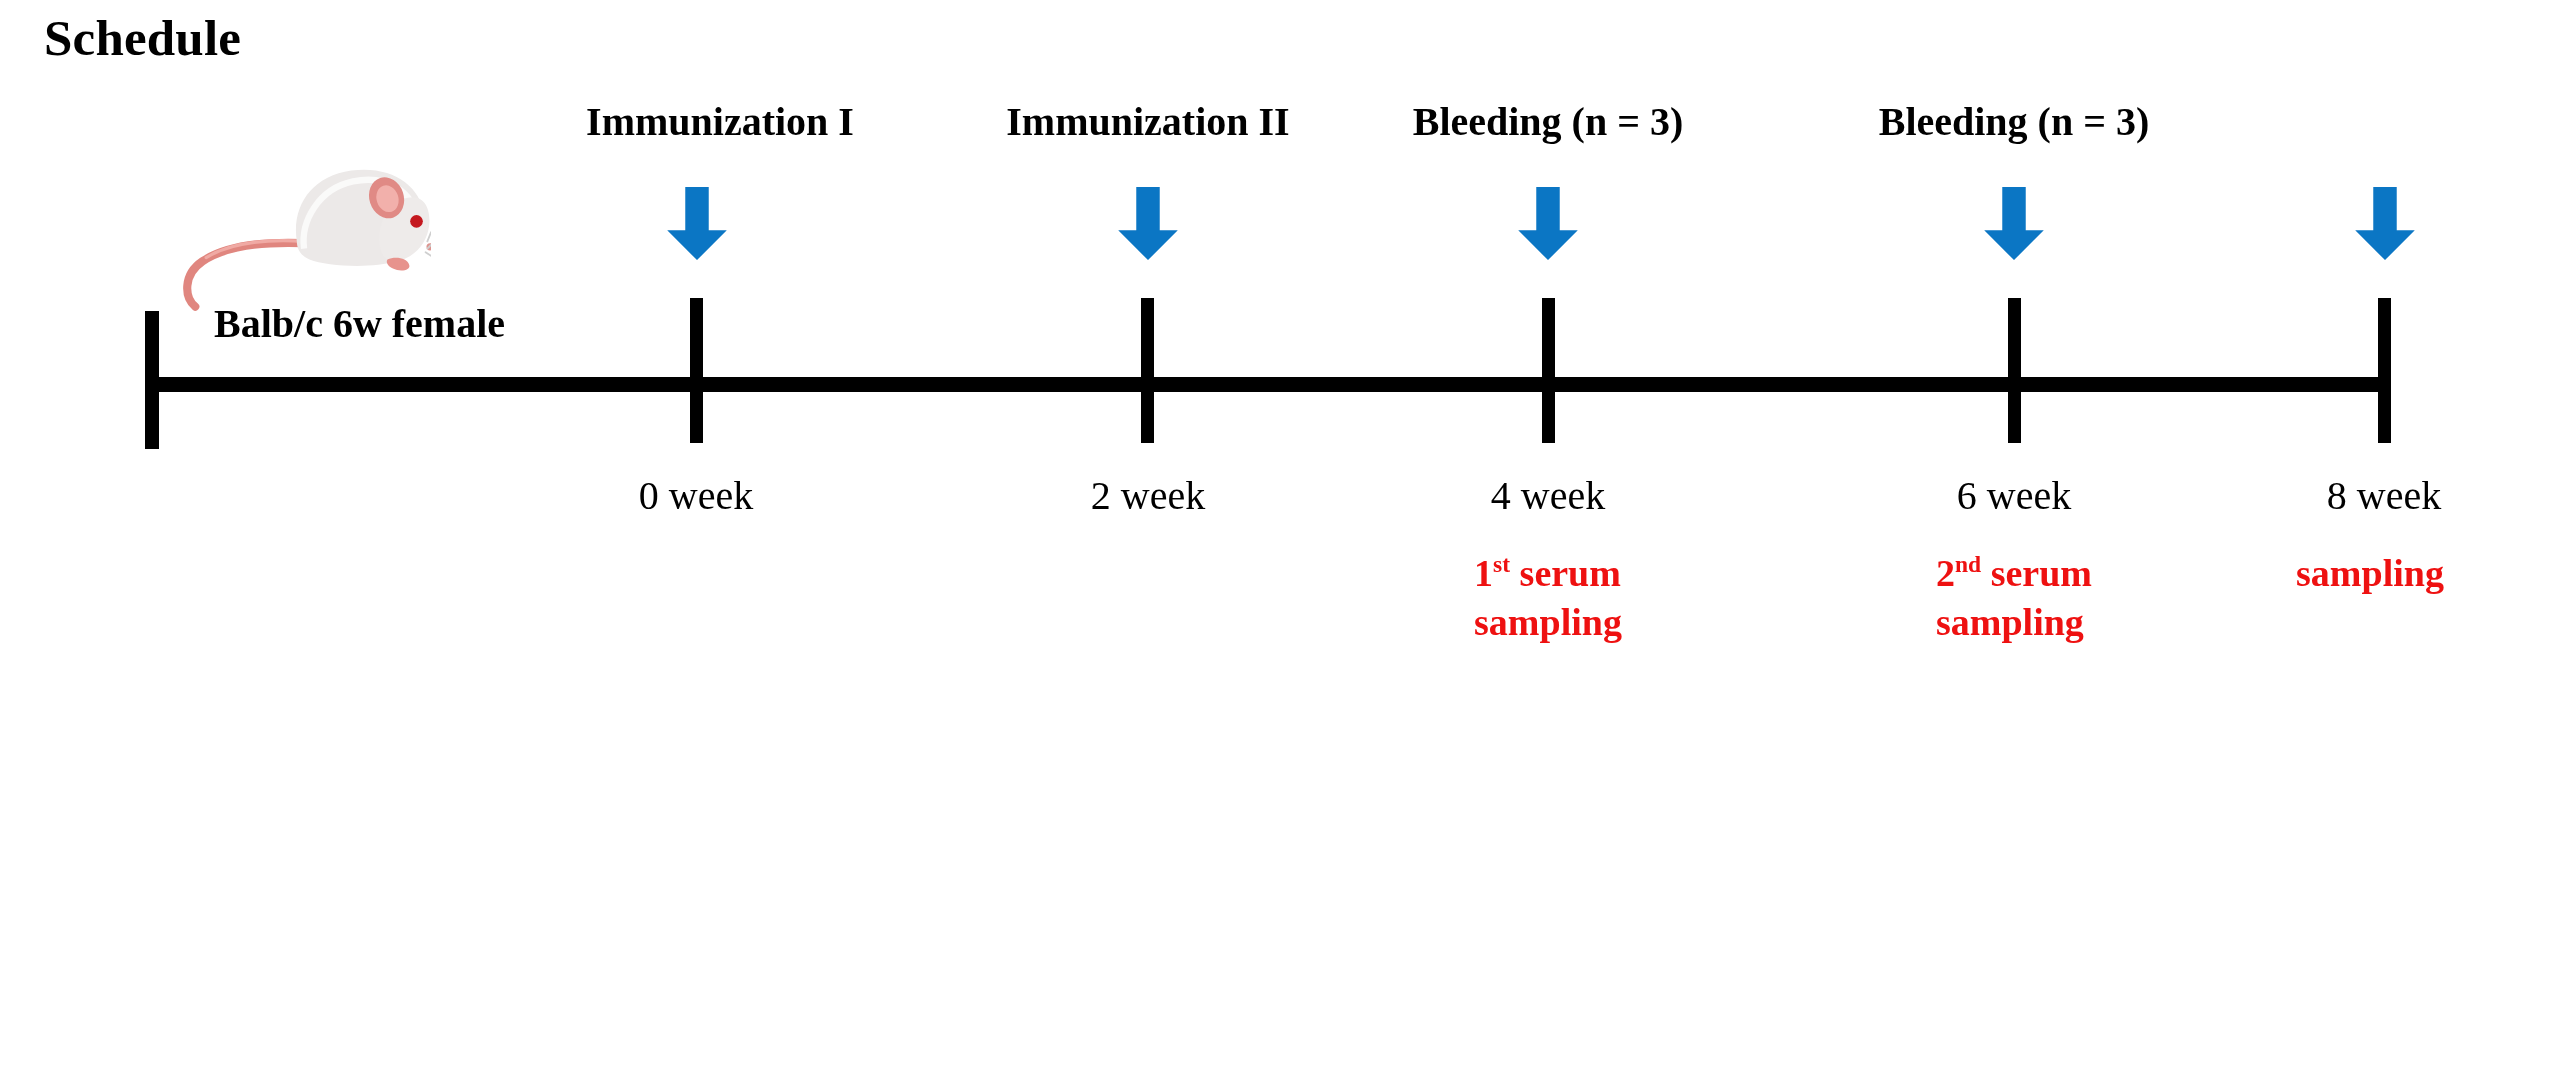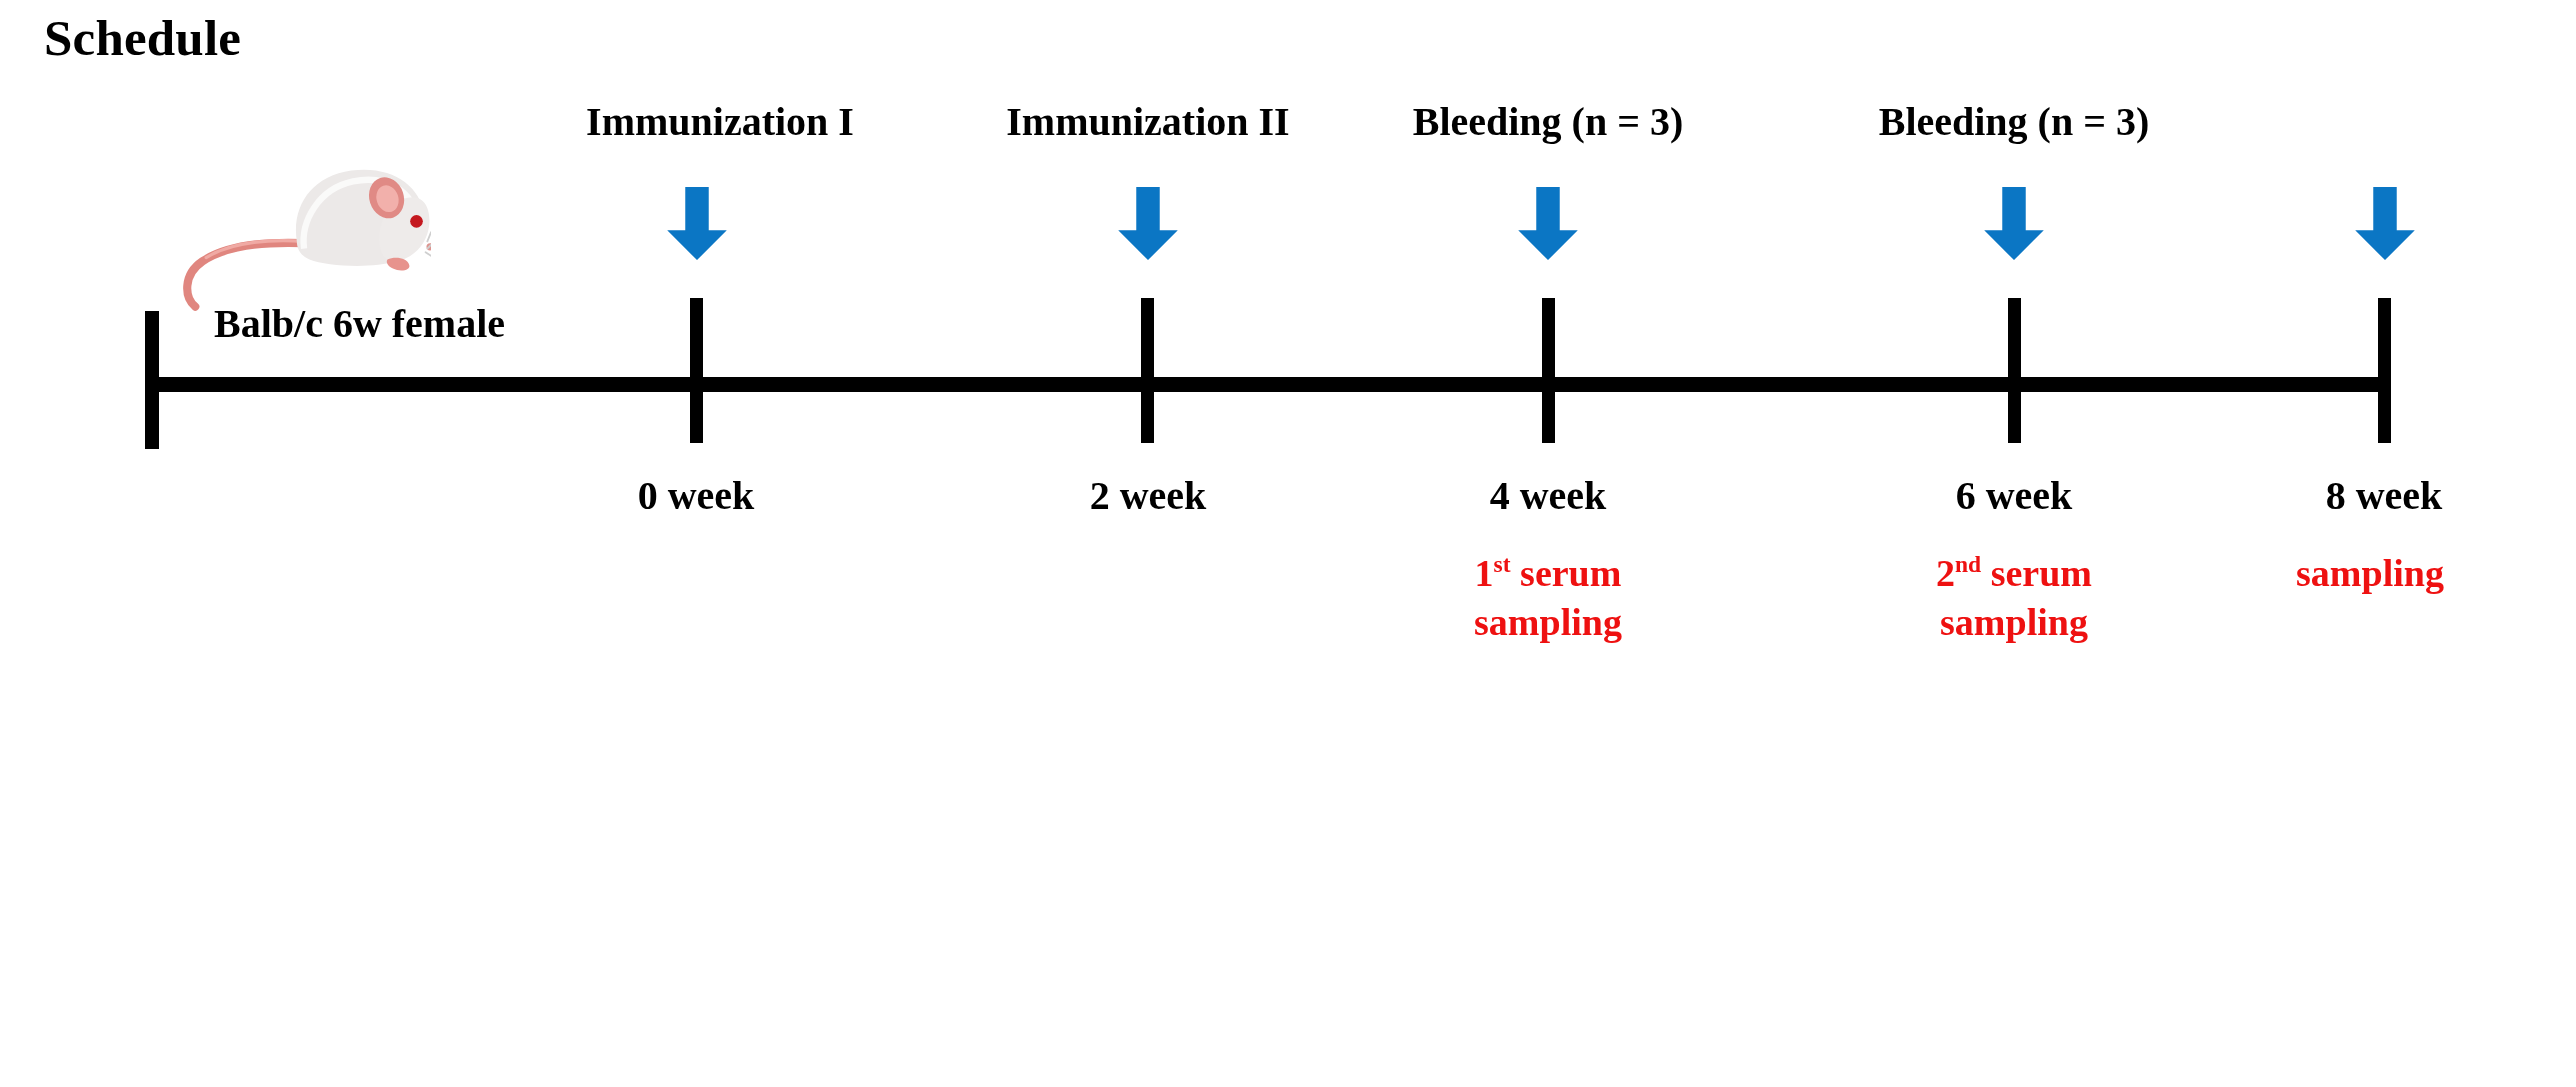--- a/index.html
+++ b/index.html
@@ -34,27 +34,27 @@
   .arrow-down svg{display:block;width:64px;height:74px;}
 
   
   .col-top-label{
     position:absolute;top:98px;
     font-size:40px;font-weight:bold;white-space:nowrap;
     text-align:center;transform:translateX(-50%);
   }
   .col-week-label{
     position:absolute;top:472px;
-    font-size:40px;font-weight:bold;white-space:nowrap;
+    font-size:40px;font-weight:normal;white-space:nowrap;
     text-align:center;transform:translateX(-50%);
   }
   .col-note{
     position:absolute;top:549px;
     font-size:38px;font-weight:bold;color:#ee1111;
-    text-align:center;transform:translateX(-50%);
+    transform:translateX(-50%);
     line-height:1.28;white-space:nowrap;
   }
   .col-note sup{font-size:.62em;vertical-align:super;line-height:0;}
 
   
   #strain-label{
     position:absolute;left:207px;top:300px;
     font-size:40px;font-weight:bold;white-space:nowrap;margin-left:7px;
   }
 

